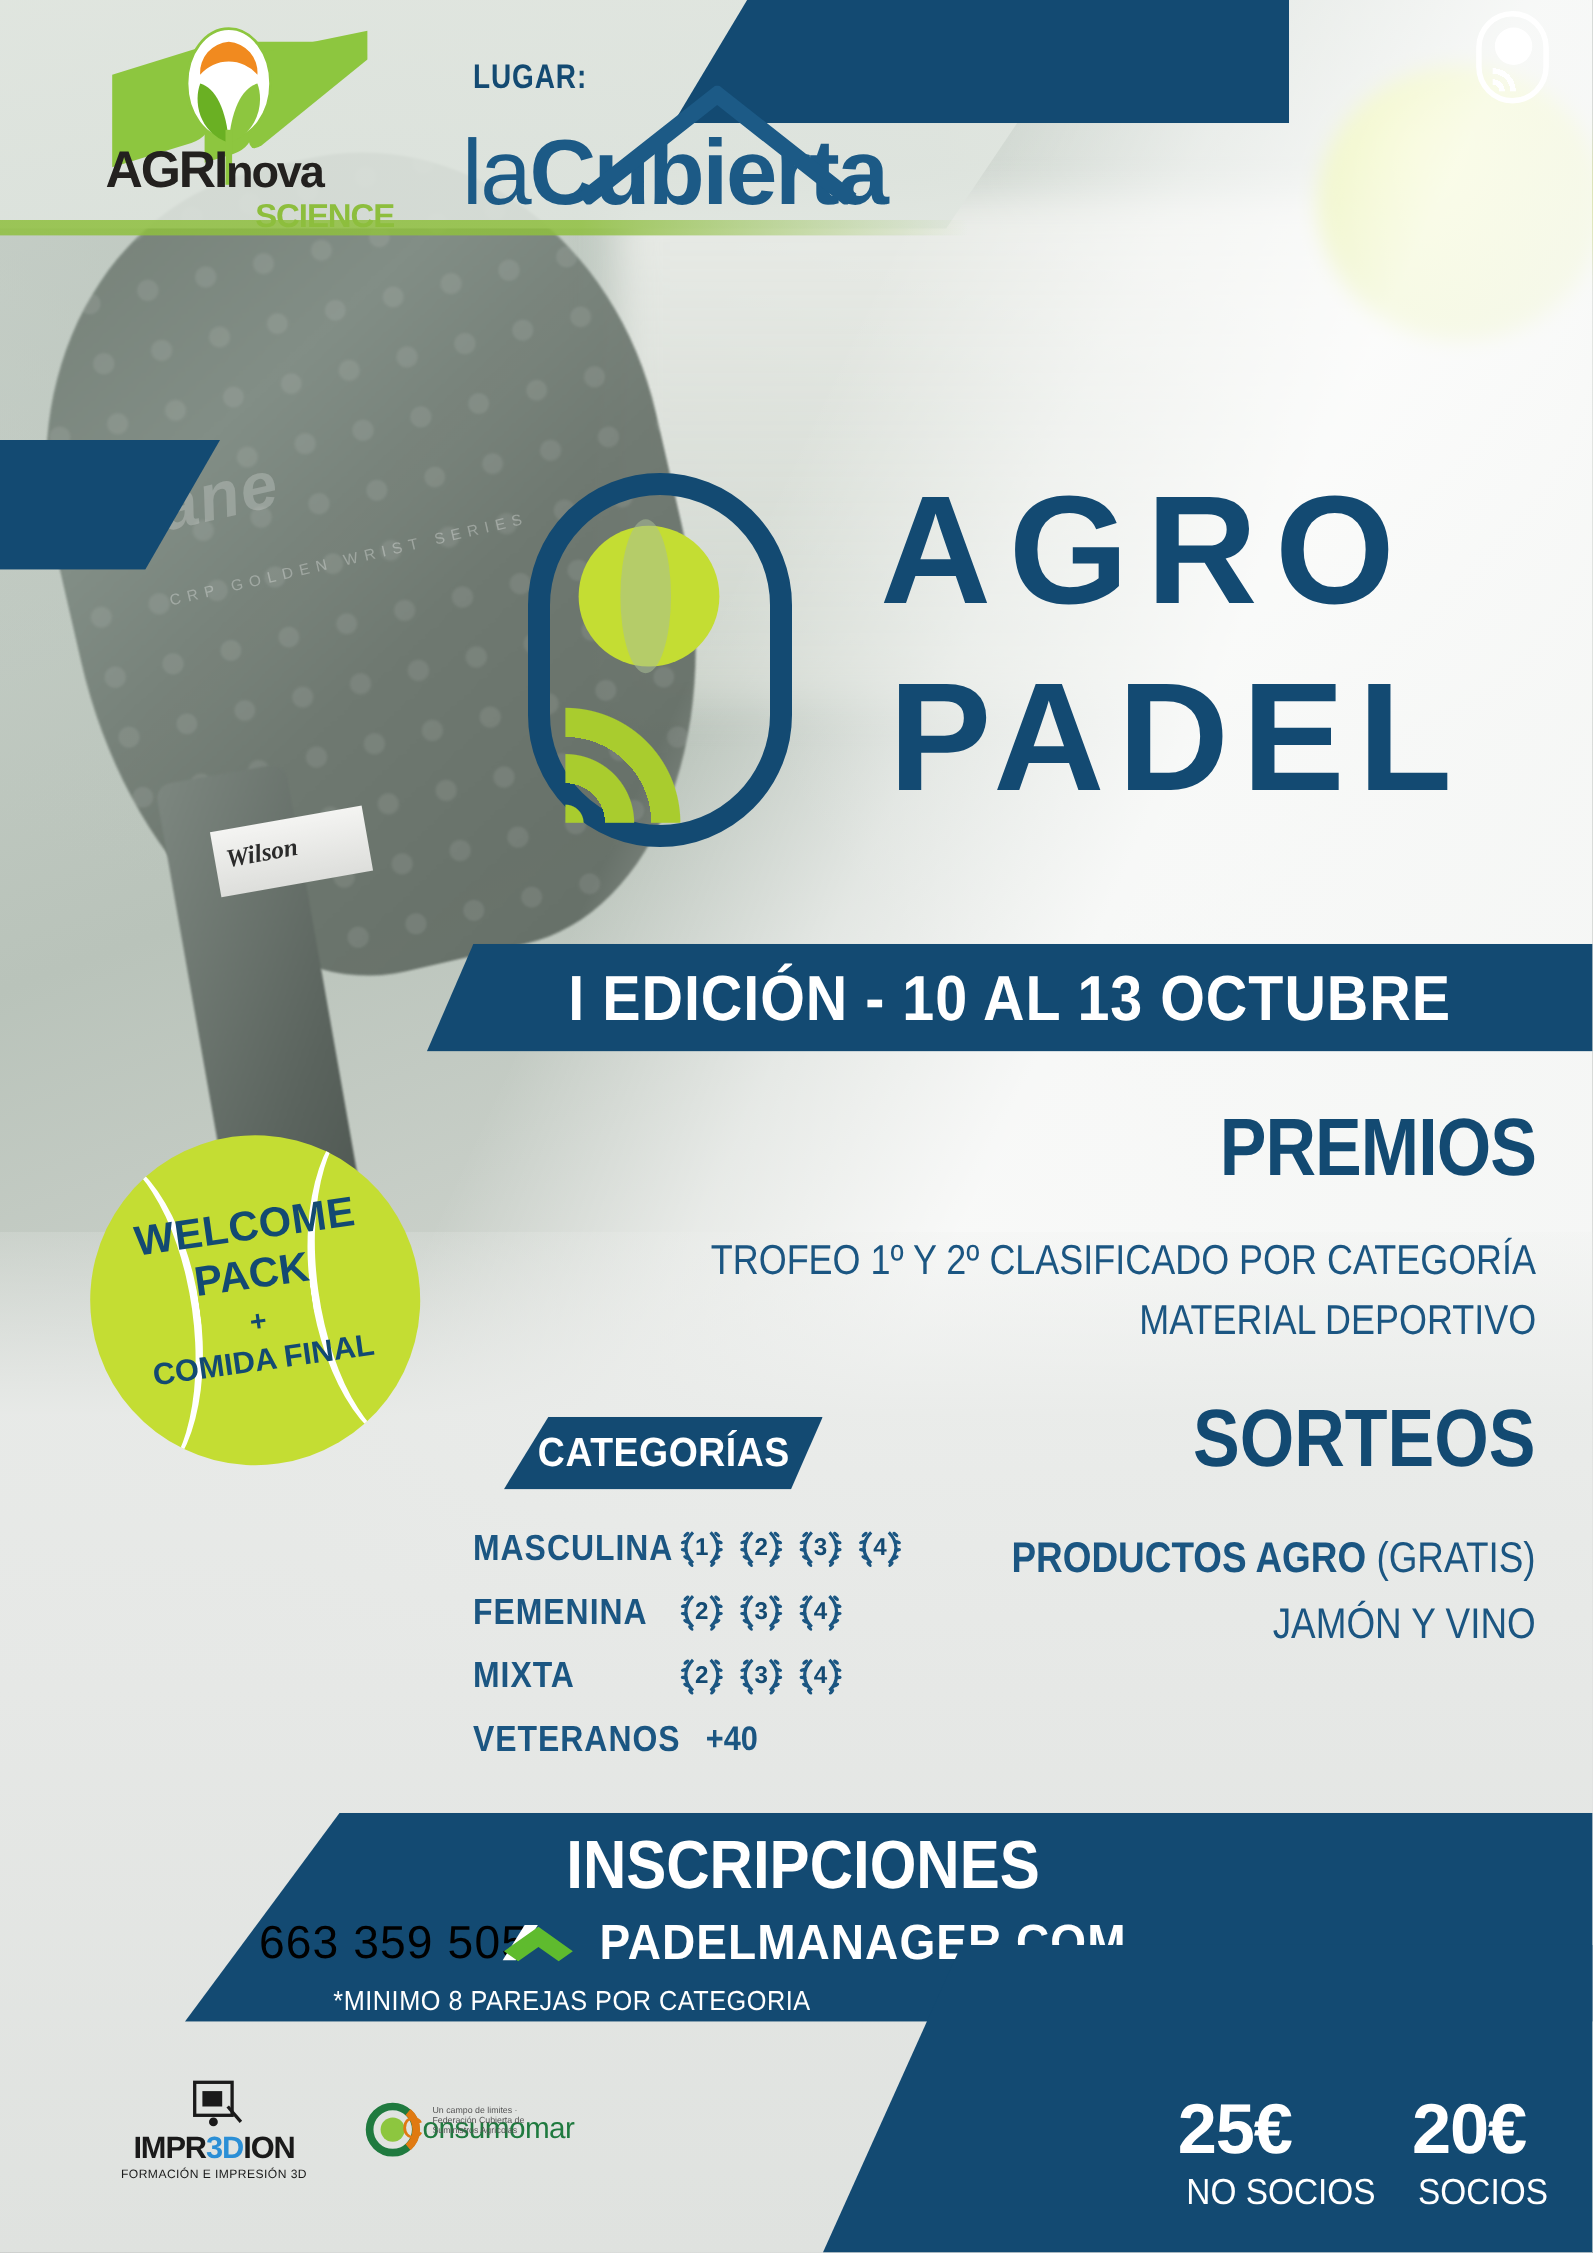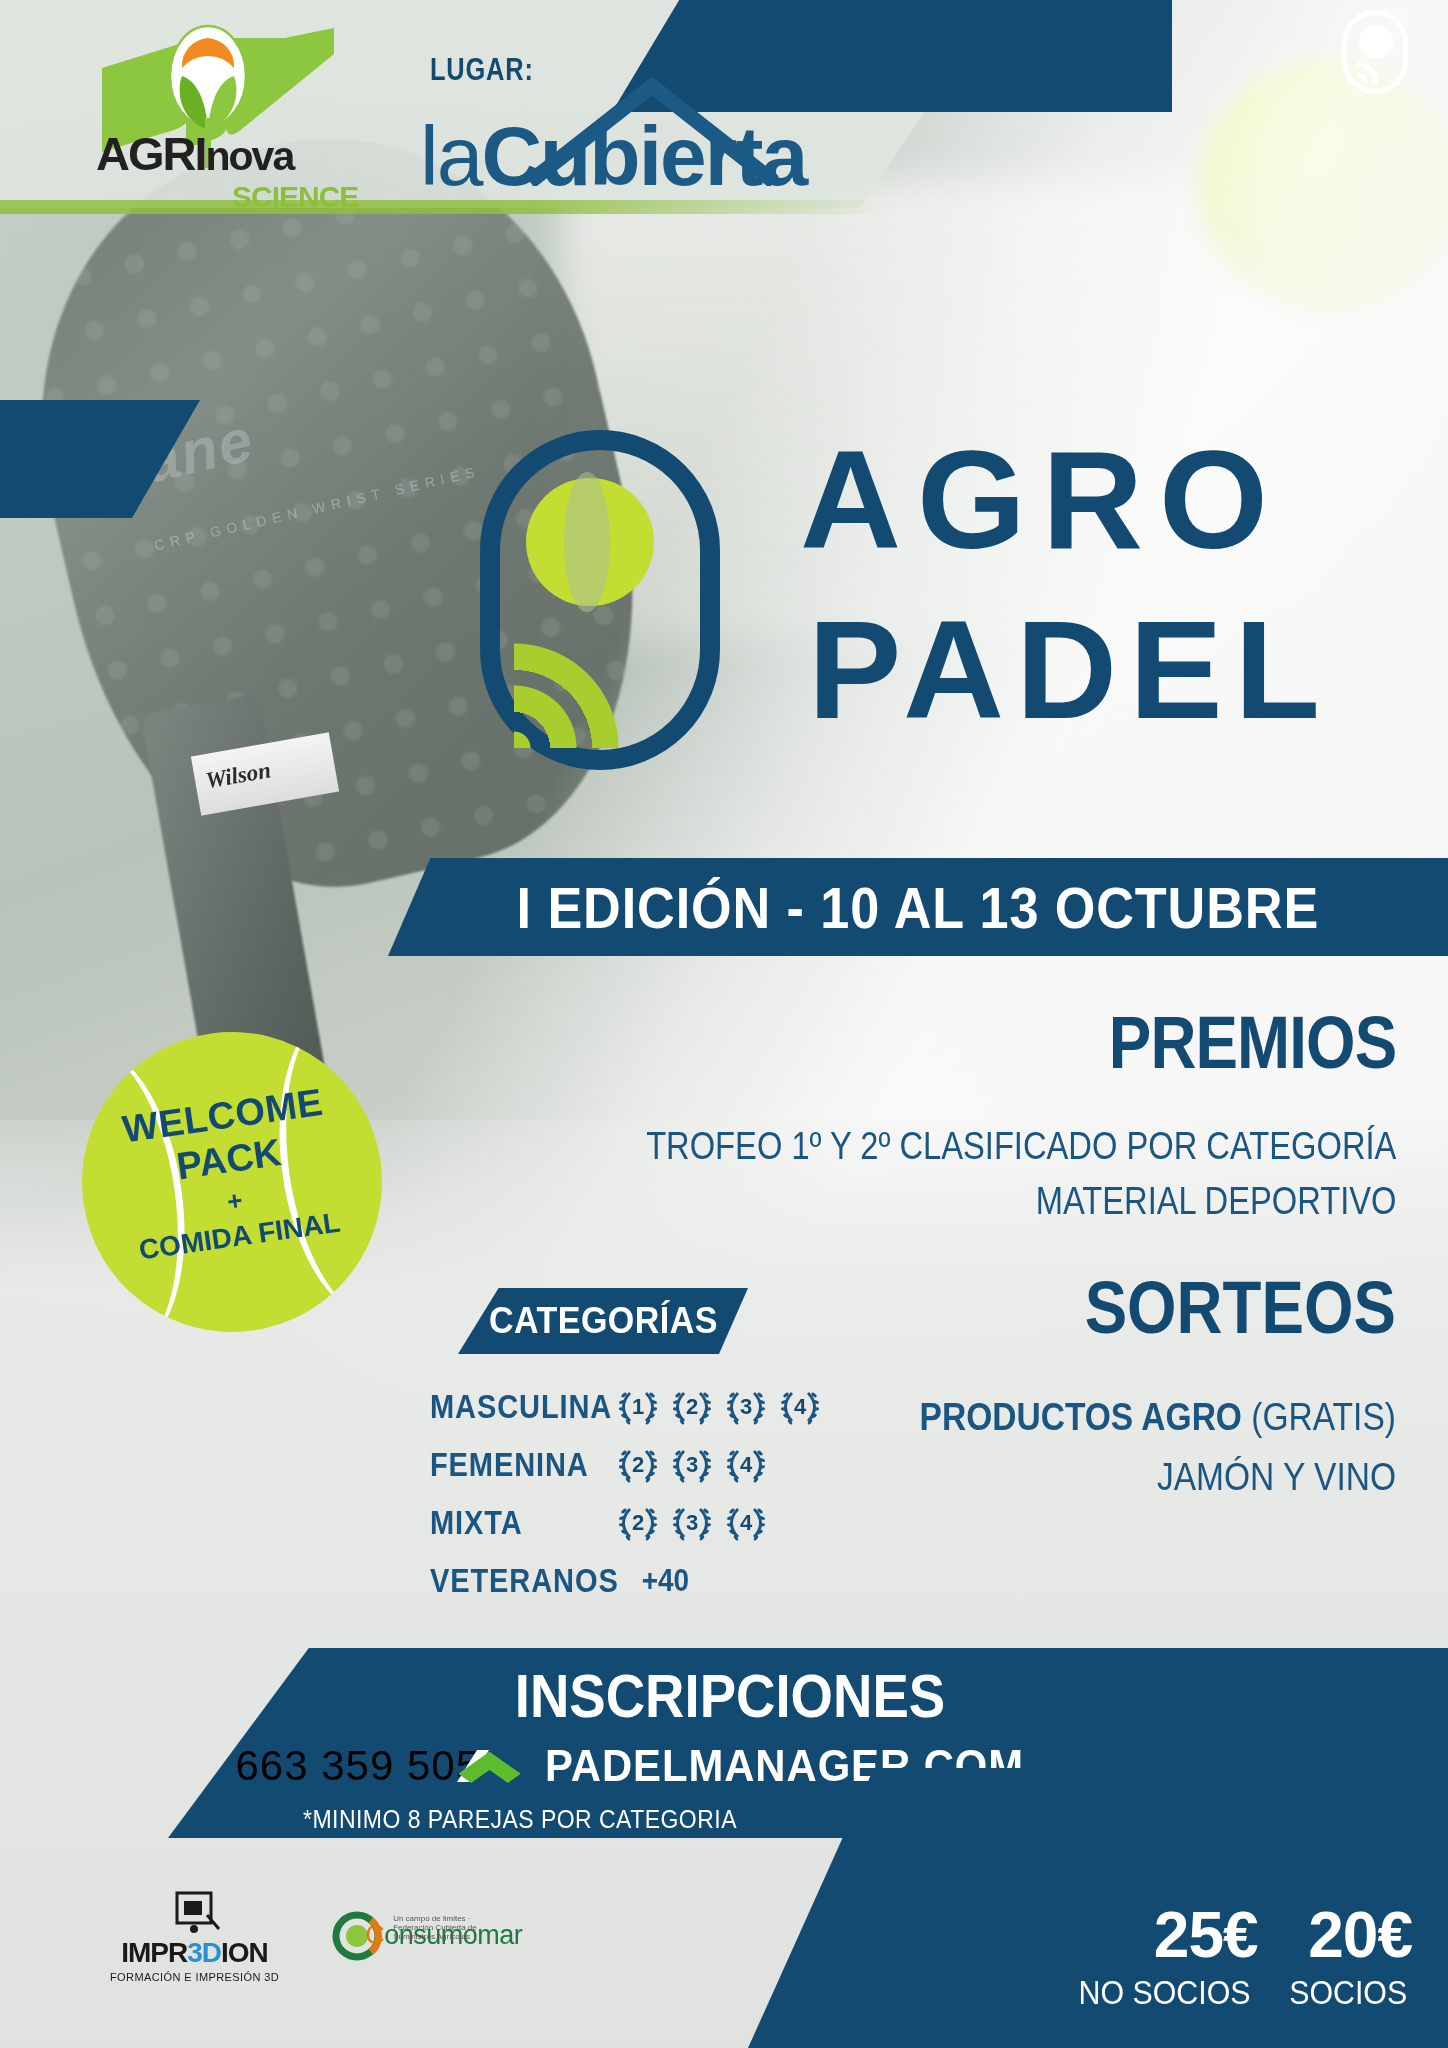--- a/index.html
+++ b/index.html
@@ -326,21 +326,21 @@
     transform:scaleX(.92);
   }
 
   
   .price-wedge{
     position:absolute; right:0; bottom:0; width:700px; height:280px;
     background:#134a72;
     clip-path:polygon(18% 0, 100% 0, 100% 100%, 0 100%);
   }
   .price-box{ position:absolute; right:0; bottom:36px; width:660px; display:flex; justify-content:flex-end; gap:26px; padding-right:36px; }
-  .price-cell{ text-align:right; color:#fff; }
+  .price-cell{ text-align:left; color:#fff; }
   .price-amt{ font-size:64px; font-weight:bold; letter-spacing:-1px; }
   .price-lab{ font-size:33px; margin-top:2px; transform:scaleX(.92); }
 
   
   .sponsors{
     position:absolute; left:110px; bottom:52px; width:740px; height:120px;
     display:flex; align-items:center; gap:52px;
   }
   .sp{ position:relative; text-align:center; }
   .sp-impr{ color:#1a1a1a; }

